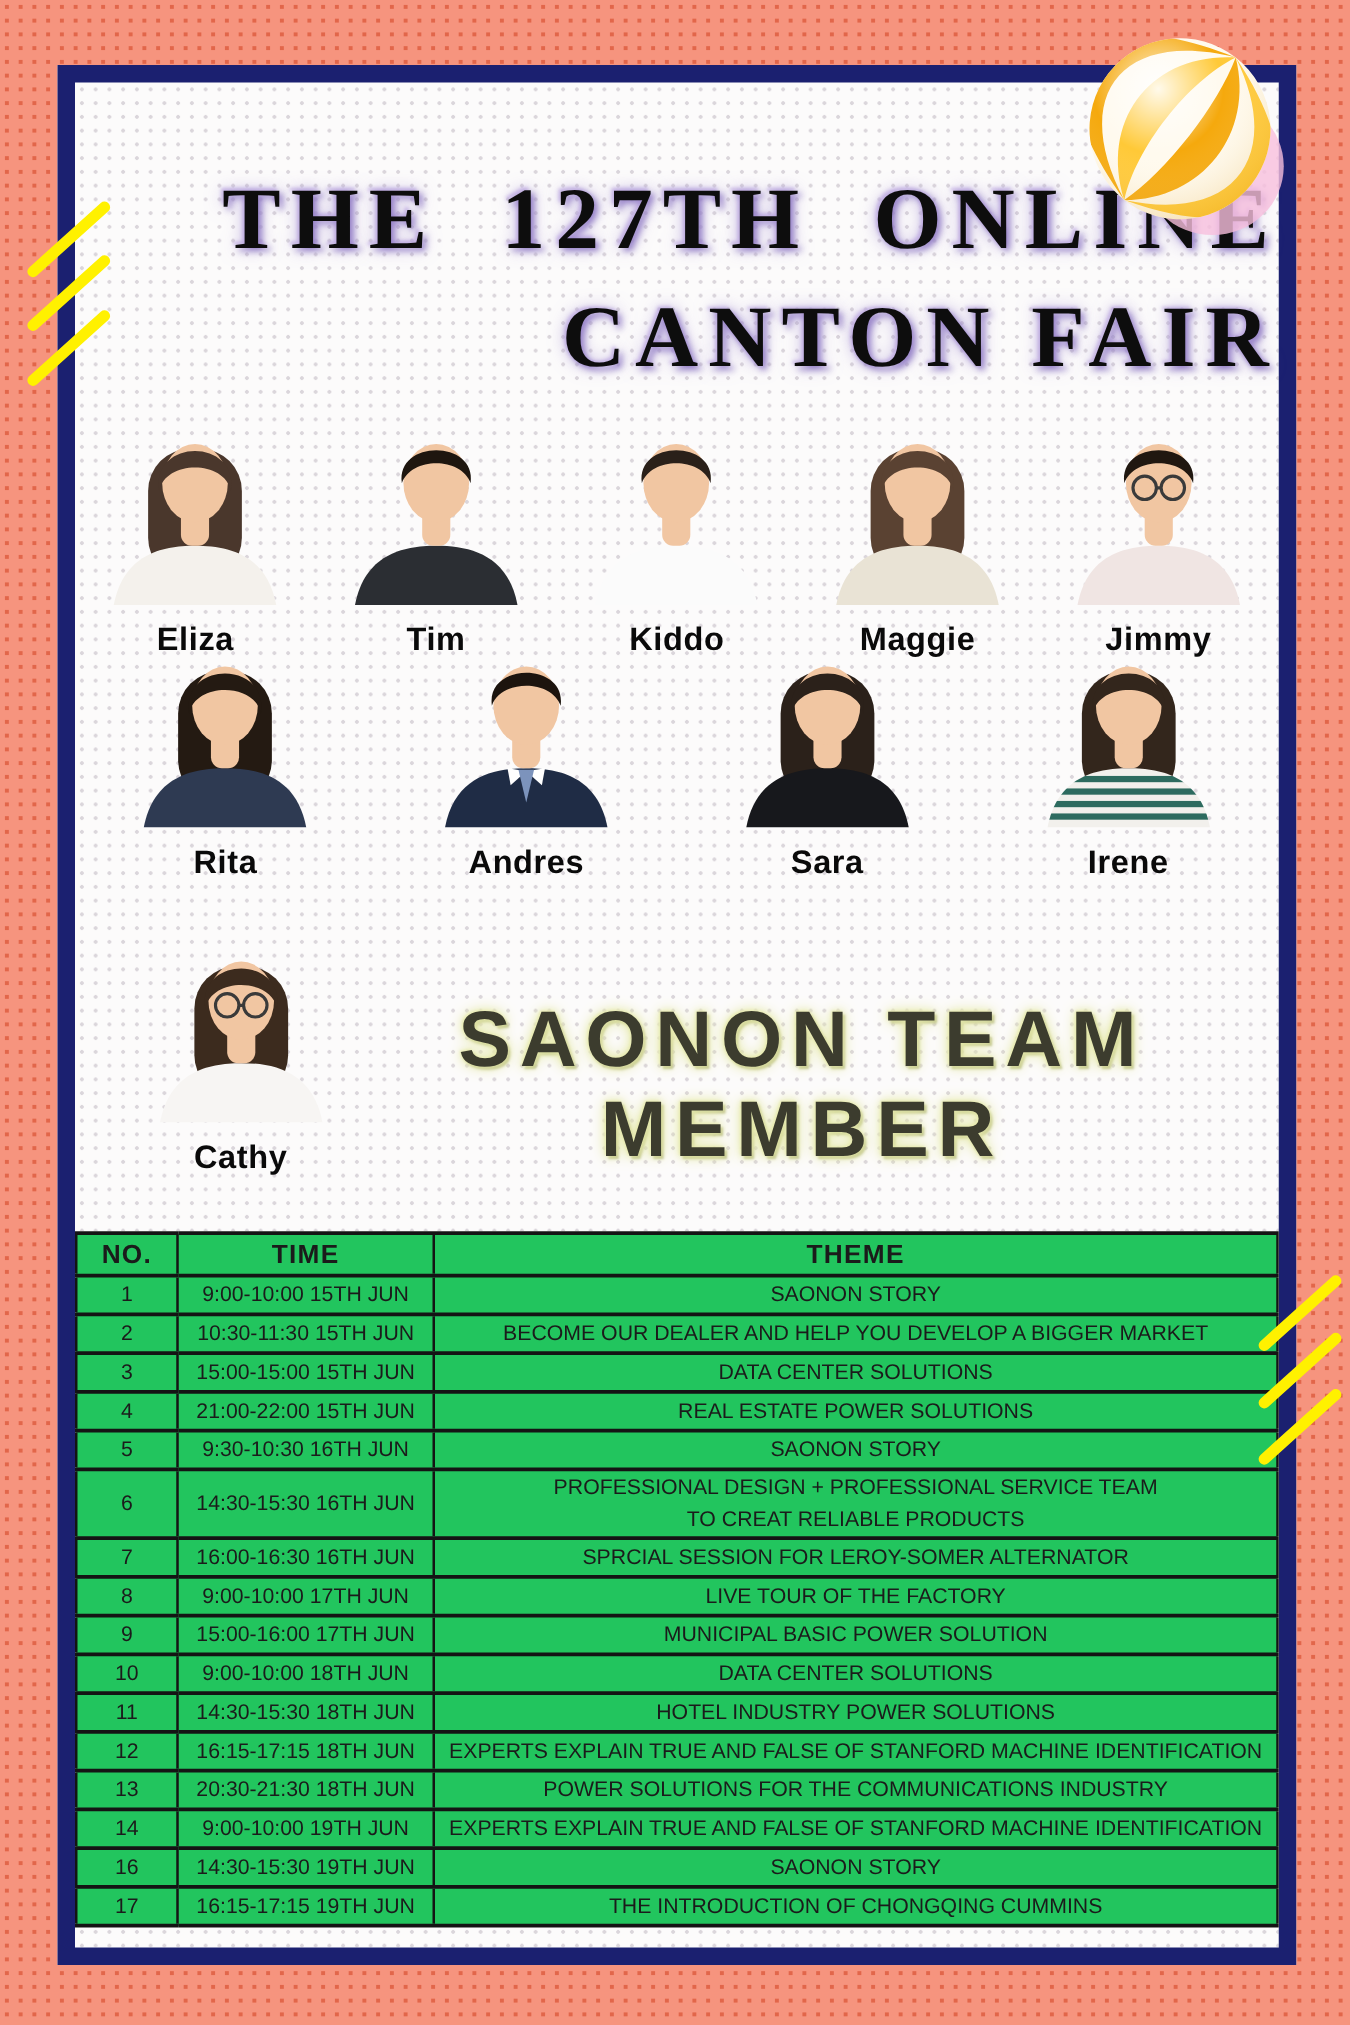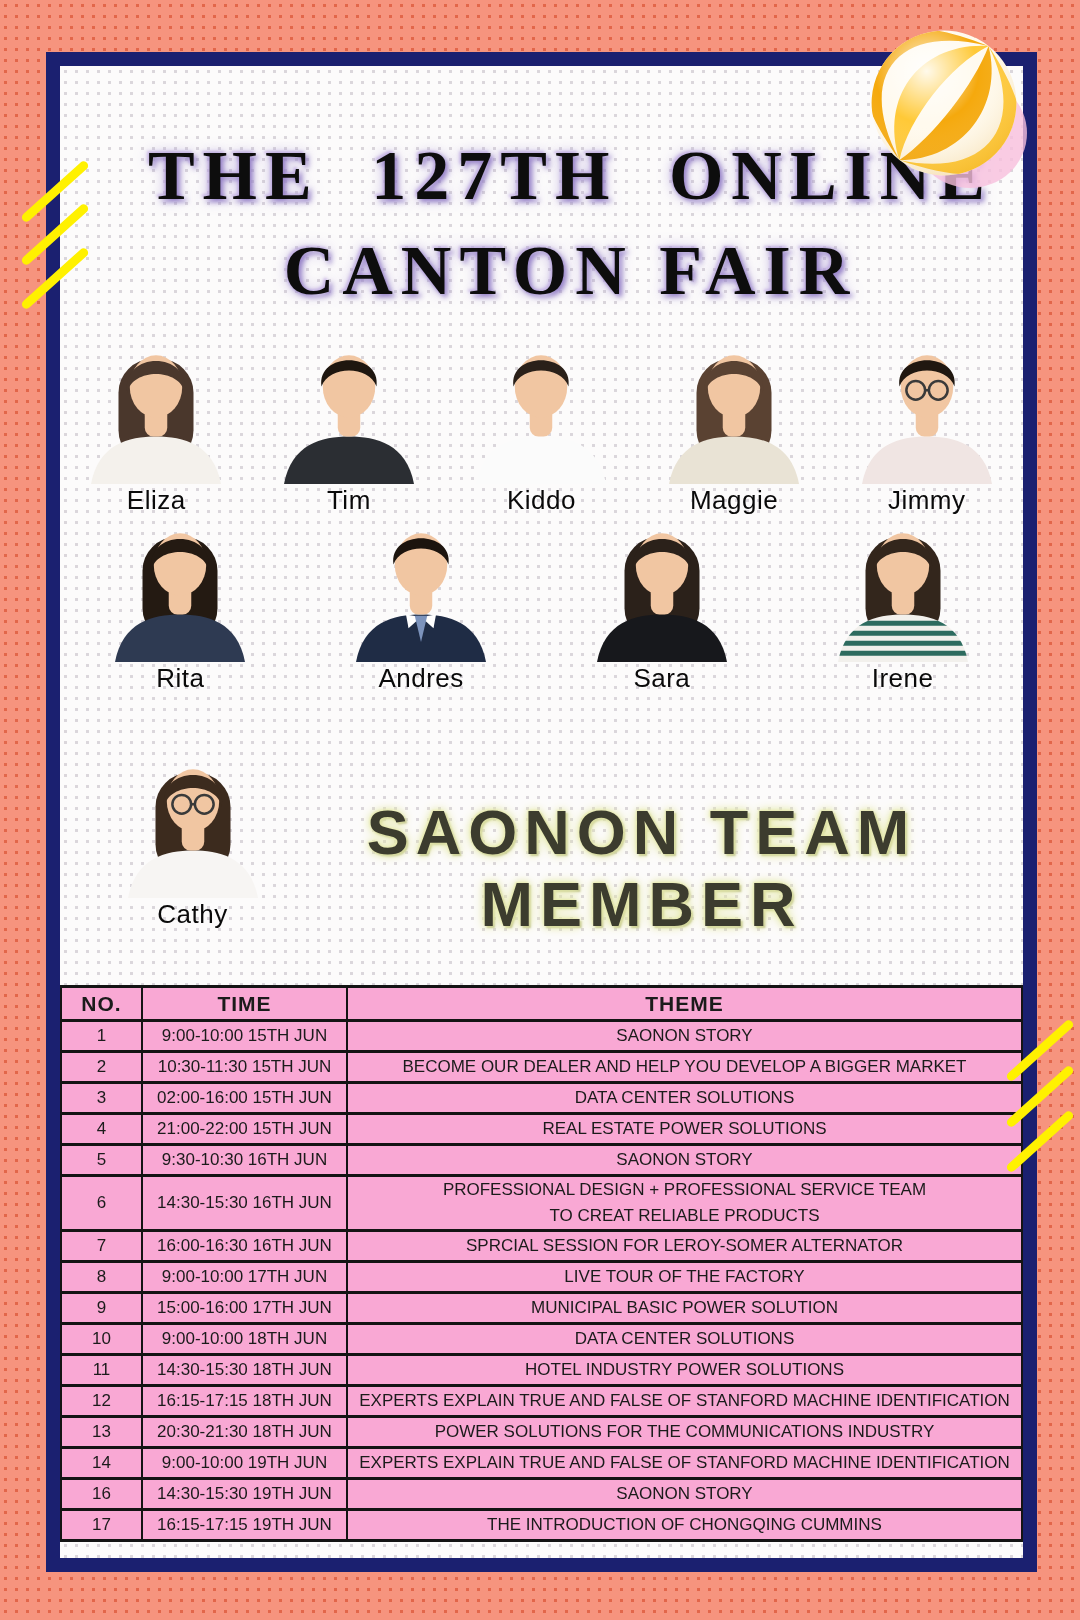--- a/index.html
+++ b/index.html
@@ -15,43 +15,43 @@
     background-size:11px 11px;}
   
   .ball{position:absolute;left:867px;top:26px;width:154px;height:154px;z-index:6;}
   .pink-circle{position:absolute;left:913px;top:78px;width:114px;height:110px;border-radius:50%;
     background:rgba(247,191,221,.8);z-index:5;}
   .slash{position:absolute;width:86px;height:9px;background:#FFF100;border-radius:5px;
     transform:rotate(-42deg);z-index:7;}
   .sl1{left:12px;top:187px}.sl2{left:12px;top:230px}.sl3{left:12px;top:274px}
   .sr1{left:997px;top:1046px}.sr2{left:997px;top:1092px}.sr3{left:997px;top:1137px}
   
-  .title{position:absolute;left:60px;top:128px;width:963px;text-align:center;z-index:2;
-    font-family:"Liberation Serif","DejaVu Serif",serif;font-weight:bold;color:#0D0D0D;margin-left:29px;}
+  .title{position:absolute;left:60px;top:128px;width:963px;text-align:right;z-index:2;
+    font-family:"Liberation Serif","DejaVu Serif",serif;font-weight:bold;color:#0D0D0D;}
   .title .line{font-size:70px;line-height:95px;letter-spacing:8px;
     text-shadow:3px 3px 5px rgba(148,126,198,.95),-2px -2px 3px rgba(190,170,225,.8),0 0 14px rgba(160,140,210,.7);}
   .title .l1{word-spacing:26px;}
   
   .mrow{position:absolute;left:60px;width:963px;display:flex;z-index:2;}
   .m1{top:334px}.m2{top:512px}
   .mcell{flex:1;display:flex;flex-direction:column;align-items:center;}
   .avatar{width:150px;height:150px;}
   .avatar svg{display:block}
-  .mname{font-size:26px;font-weight:normal;color:#0a0a0a;margin-top:1px;letter-spacing:.5px;}
+  .mname{font-size:26px;font-weight:bold;color:#0a0a0a;margin-top:12px;letter-spacing:.5px;}
   .m3{position:absolute;left:60px;top:748px;width:963px;height:195px;z-index:2;}
   .m3 .mcell{position:absolute;left:35px;top:0;width:195px;flex:none;}
   .team-title{position:absolute;left:200px;right:0px;top:48px;text-align:center;
     font-size:63px;font-weight:800;letter-spacing:7px;color:#3C3C2E;
     text-shadow:0 0 6px #E9ECB4,0 0 12px #E2E69E,2px 2px 2px #B9BD86,-1px -1px 2px #EDEFC0;}
   
   .schedule{position:absolute;left:60px;top:985px;width:963px;z-index:2;
     border-collapse:collapse;table-layout:fixed;background:#fff;color:#1b1b1b;}
   .schedule th,.schedule td{border-top:3px solid #141414;border-bottom:3px solid #141414;
     border-left:2px solid #141414;border-right:2px solid #141414;
-    text-align:center;vertical-align:middle;padding:0 4px;background:#f9a8d4;}
+    text-align:center;vertical-align:middle;padding:0 4px;background:#22c55e;}
   .schedule th{height:31px;font-size:21px;letter-spacing:1px;}
   .schedule td{height:28px;font-size:17px;}
   .col-no{width:81px}.col-time{width:205px}
   .theme-cell{font-size:16px;margin-top:12px;}
   .theme-line{line-height:26px;}
 </style>
 </head>
 <body>
 
 <div class="canvas">
@@ -322,21 +322,21 @@
   <tr>
     <td>2</td>
     <td>10:30-11:30 15TH JUN</td>
     <td class="theme-cell">
             <div class="theme-line">BECOME OUR DEALER AND HELP YOU DEVELOP A BIGGER MARKET</div>
           </td>
   </tr>
 
   <tr>
     <td>3</td>
-    <td>02:00-16:00 15TH JUN</td>
+    <td>15:00-15:00 15TH JUN</td>
     <td class="theme-cell">
             <div class="theme-line">DATA CENTER SOLUTIONS</div>
           </td>
   </tr>
 
   <tr>
     <td>4</td>
     <td>21:00-22:00 15TH JUN</td>
     <td class="theme-cell">
             <div class="theme-line">REAL ESTATE POWER SOLUTIONS</div>

